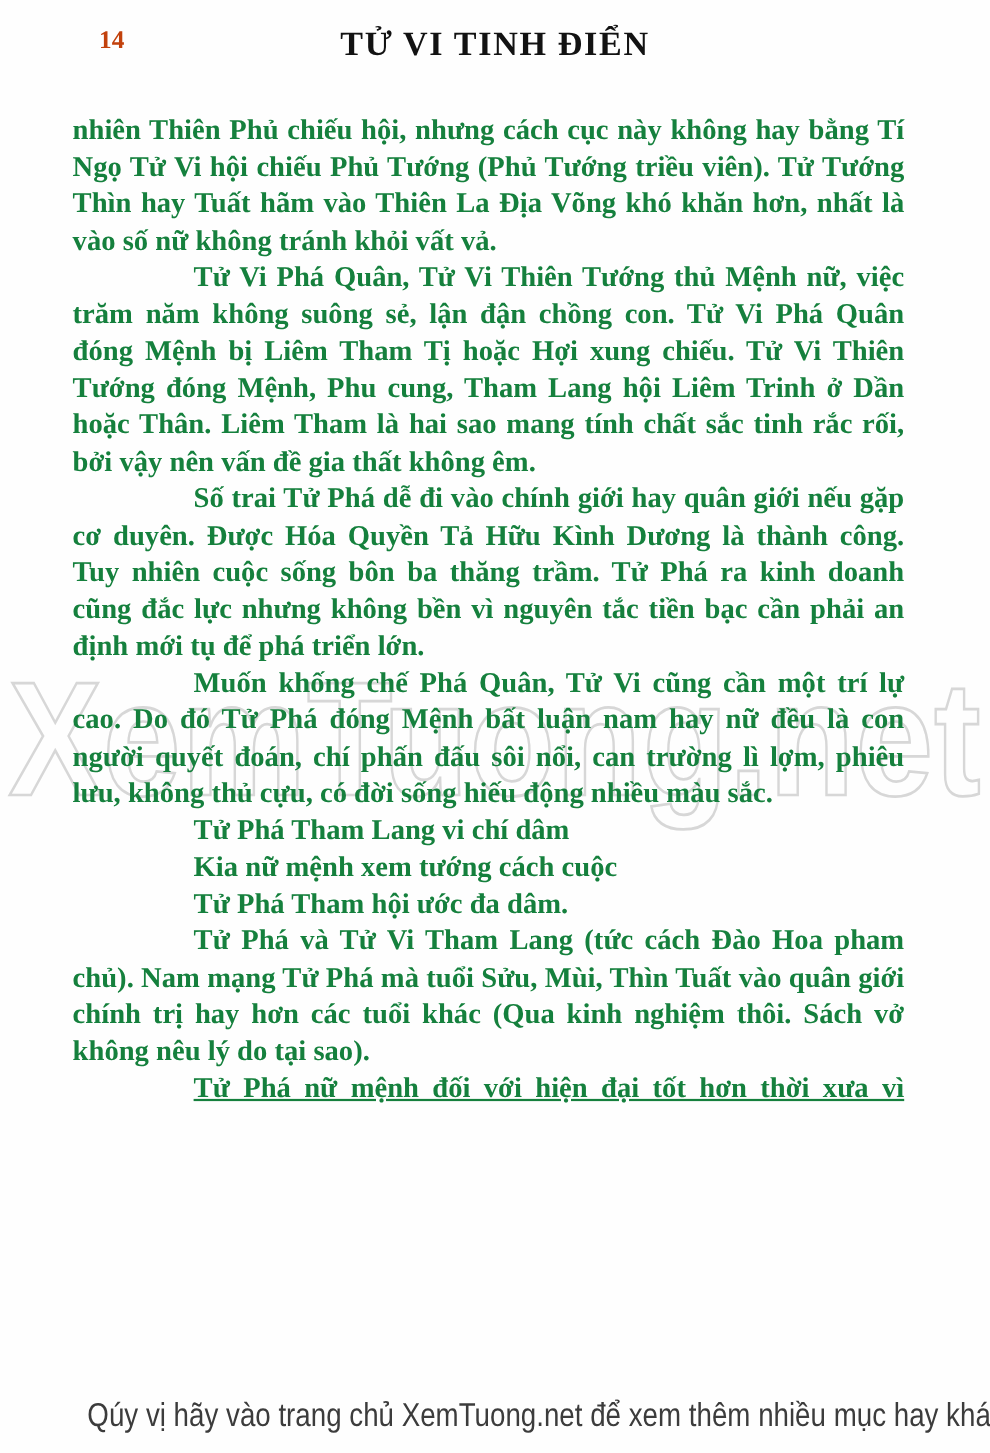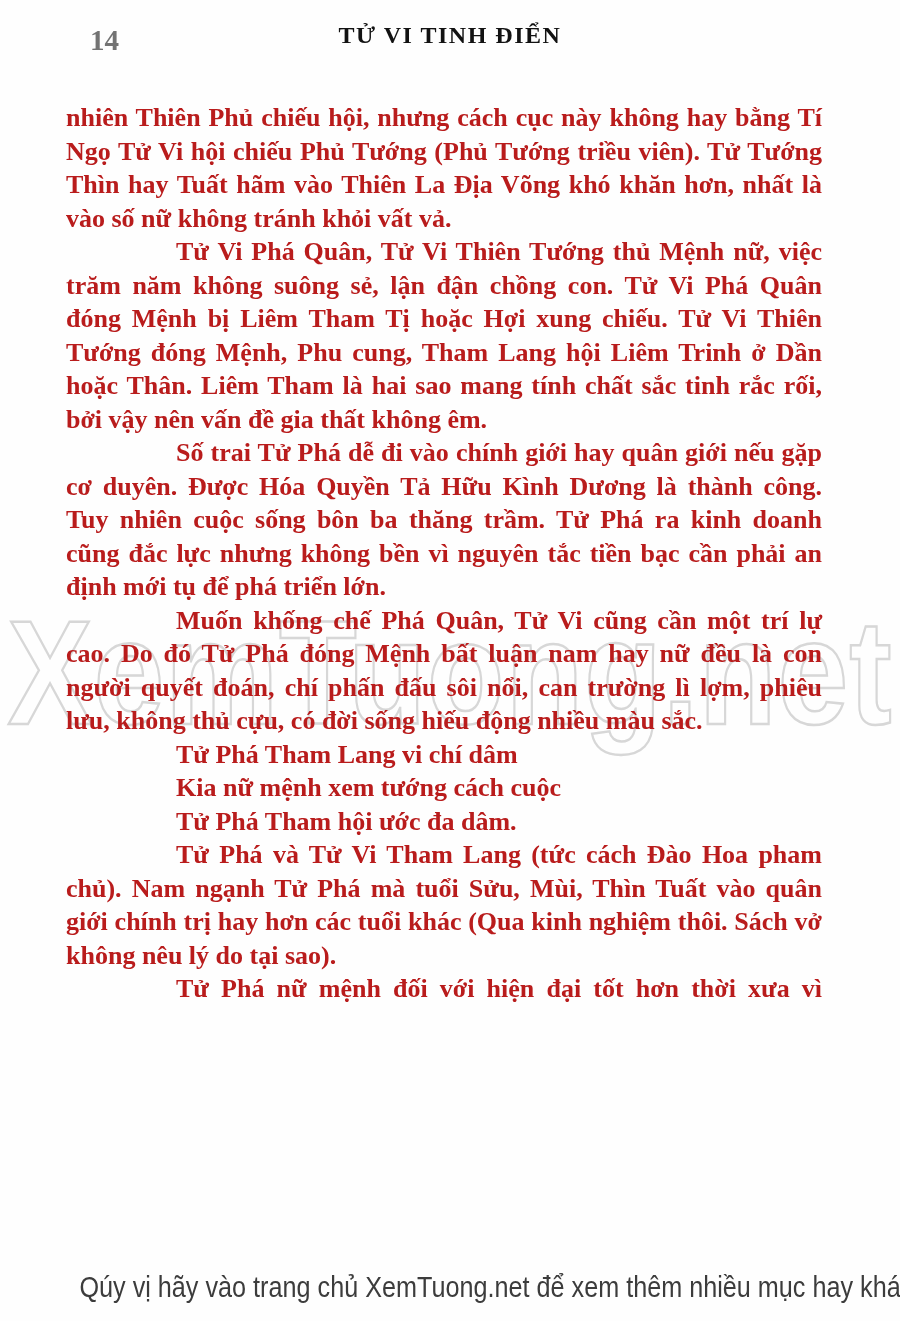--- a/index.html
+++ b/index.html
@@ -21,29 +21,29 @@
     position: absolute;
     top: 22px;
     left: 66px;
     right: 66px;
     height: 40px;
   }
   .pagenum {
     position: absolute;
     left: 24px;
     top: 2px;
-    font-size: 29px;
+    font-size: 23px;
     font-weight: 700;
-    color: #737373;
+    color: #c2410c;
     font-family: Liberation Serif, serif;
   }
   .title {
     display: block;
     text-align: center;
-    font-size: 24px;
+    font-size: 31px;
     font-weight: 700;
     letter-spacing: 1.5px;
     color: #121212;
   }
 
   
   .watermark {
     position: absolute;
     top: 588px;
     left: 50%;
@@ -61,35 +61,36 @@
     user-select: none;
   }
 
   
   .bodytext {
     position: absolute;
     top: 101px;
     left: 66px;
     width: 756px;
     z-index: 1;
-    color: #b91c1c;
+    color: #15803d;
     font-size: 26px;
     font-weight: 700;
     line-height: 33.5px;
     text-align: justify;
   }
   .bodytext p {
     margin: 0;
     text-indent: 110px;
   }
   .bodytext p.noindent {
     text-indent: 0;
   }
   .bodytext p.fill-last {
     text-align-last: justify;
+    text-decoration: underline;
   }
   .verse p {
     text-indent: 0;
     margin-left: 110px;
     text-align: left;
   }
 
   
   .footer {
     position: absolute;
@@ -128,21 +129,21 @@
     <p>Tử Vi Phá Quân, Tử Vi Thiên Tướng thủ Mệnh nữ, việc trăm năm không suông sẻ, lận đận chồng con. Tử Vi Phá Quân đóng Mệnh bị Liêm Tham Tị hoặc Hợi xung chiếu. Tử Vi Thiên Tướng đóng Mệnh, Phu cung, Tham Lang hội Liêm Trinh ở Dần hoặc Thân. Liêm Tham là hai sao mang tính chất sắc tinh rắc rối, bởi vậy nên vấn đề gia thất không êm.</p>
     <p>Số trai Tử Phá dễ đi vào chính giới hay quân giới nếu gặp cơ duyên. Được Hóa Quyền Tả Hữu Kình Dương là thành công. Tuy nhiên cuộc sống bôn ba thăng trầm. Tử Phá ra kinh doanh cũng đắc lực nhưng không bền vì nguyên tắc tiền bạc cần phải an định mới tụ để phá triển lớn.</p>
     <p>Muốn khống chế Phá Quân, Tử Vi cũng cần một trí lự cao. Do đó Tử Phá đóng Mệnh bất luận nam hay nữ đều là con người quyết đoán, chí phấn đấu sôi nổi, can trường lì lợm, phiêu lưu, không thủ cựu, có đời sống hiếu động nhiều màu sắc.</p>
 
     <div class="verse">
       <p>Tử Phá Tham Lang vi chí dâm</p>
       <p>Kia nữ mệnh xem tướng cách cuộc</p>
       <p>Tử Phá Tham hội ước đa dâm.</p>
     </div>
 
-    <p>Tử Phá và Tử Vi Tham Lang (tức cách Đào Hoa pham chủ). Nam ngạnh Tử Phá mà tuổi Sửu, Mùi, Thìn Tuất vào quân giới chính trị hay hơn các tuổi khác (Qua kinh nghiệm thôi. Sách vở không nêu lý do tại sao).</p>
+    <p>Tử Phá và Tử Vi Tham Lang (tức cách Đào Hoa pham chủ). Nam mạng Tử Phá mà tuổi Sửu, Mùi, Thìn Tuất vào quân giới chính trị hay hơn các tuổi khác (Qua kinh nghiệm thôi. Sách vở không nêu lý do tại sao).</p>
     <p class="fill-last">Tử Phá nữ mệnh đối với hiện đại tốt hơn thời xưa vì</p>
   </div>
 
   <div class="footer">
     <span class="footer-inner">Qúy vị hãy vào trang chủ XemTuong.net để xem thêm nhiều mục hay khác</span>
   </div>
 
 </div>
 
 </body></html>

